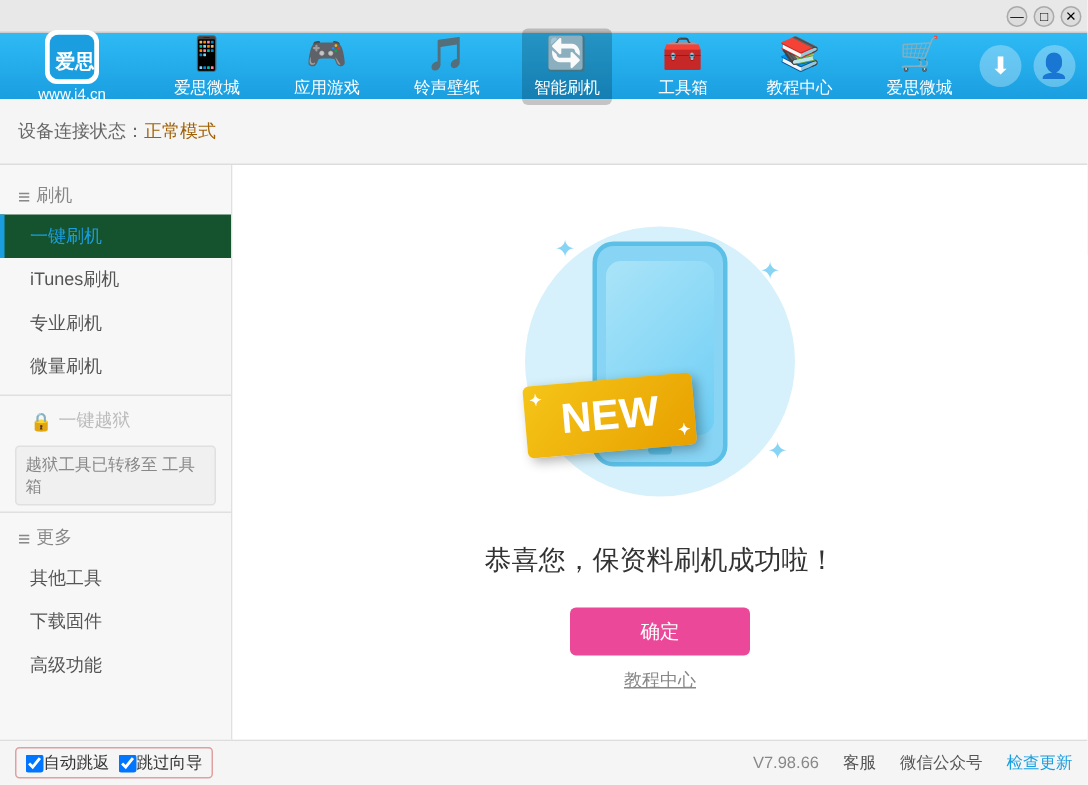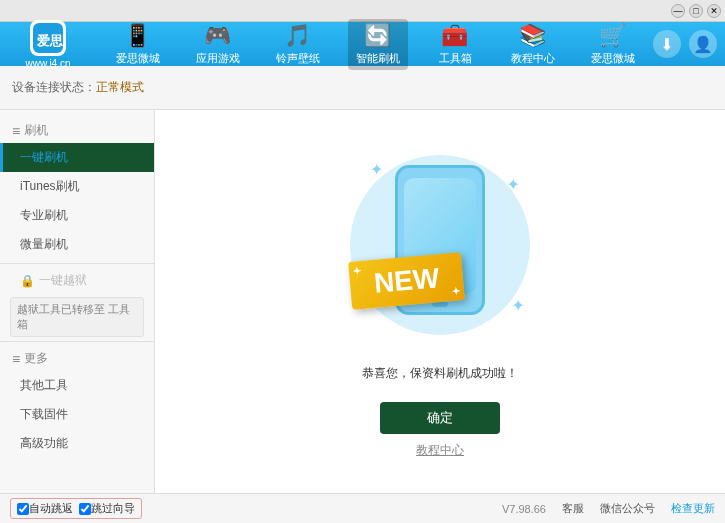--- a/index.html
+++ b/index.html
@@ -204,30 +204,30 @@
 
     
     .new-badge {
       position: absolute;
       bottom: 40px; left: 10px;
       z-index: 5;
     }
 
     
     .success-text {
-      font-size: 12px;
+      font-size: 18px;
       color: #333;
       margin-bottom: 20px;
       font-weight: 500;
     }
 
     
     .btn-confirm {
       width: 120px; height: 32px;
-      background: #14532d;
+      background: #ec4899;
       color: #fff;
       border: none; border-radius: 4px;
       font-size: 13px; cursor: pointer;
       margin-bottom: 8px;
     }
     .btn-link {
       font-size: 12px; color: #888;
       background: none; border: none;
       cursor: pointer; text-decoration: underline;
     }

